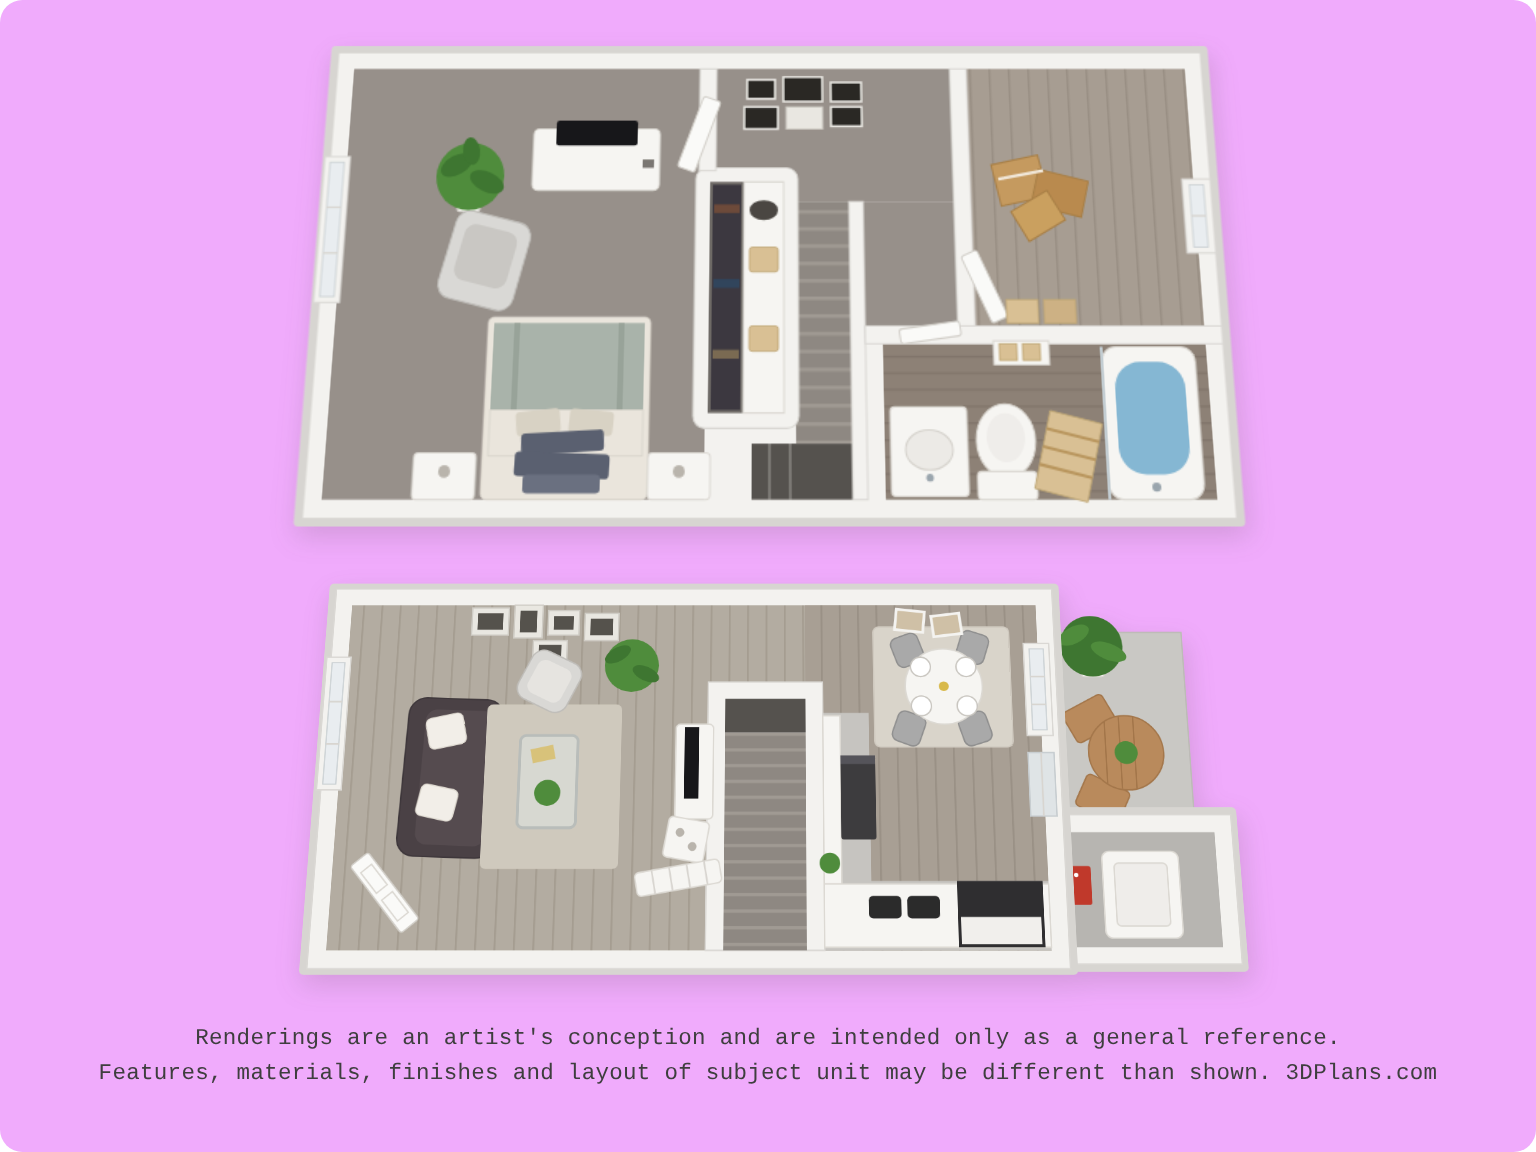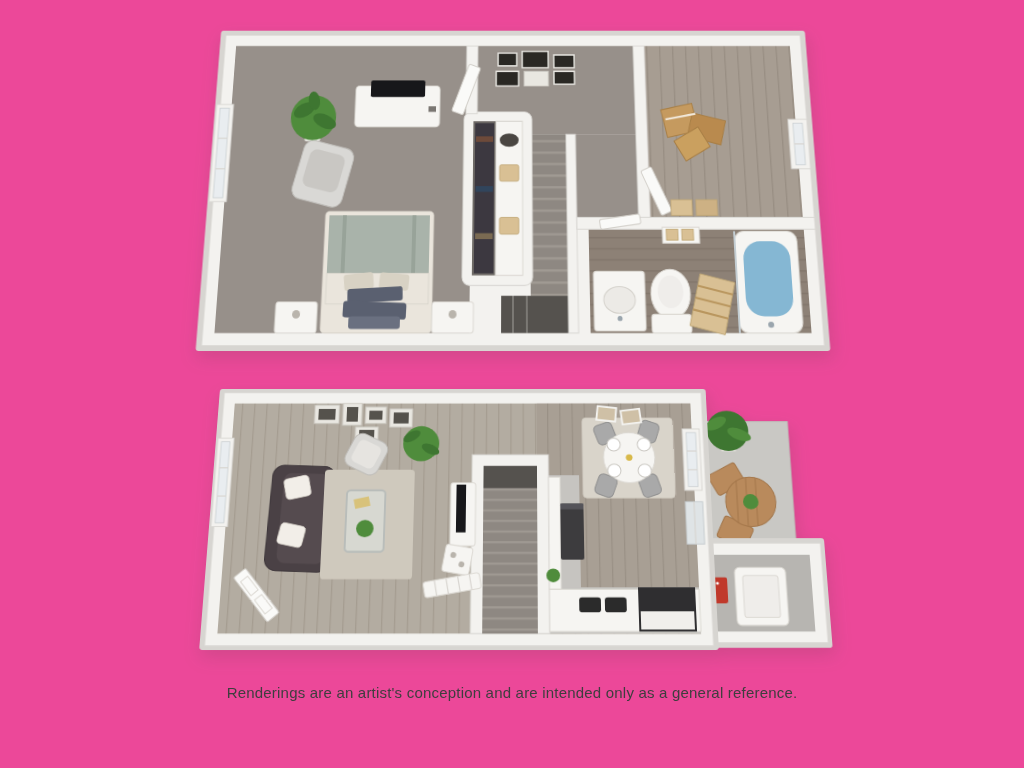--- a/index.html
+++ b/index.html
@@ -1,17 +1,17 @@
 <!DOCTYPE html>
 <html style="--text: #3e3e3e; --rim: #d7d5d1; --wall: #f3f2ef; --wallEdge: #dad8d4; --carpet: #97908a; --stair: #8e8882; --stairEdge: #a09a93; --stairDark: #55524e; --woodRoom2: #a79d92; --woodRoom2Line: #998f84; --woodBath: #8d8176; --woodBathLine: #80746a; --woodLiving: #b3aca1; --woodLivingLine: #a59d91; --woodDining: #a89f94; --woodDiningLine: #9a9186; --concrete: #c9c8c4; --concreteDark: #b7b5b1; --kitchenFloor: #c6c4c0; --closetFloor: #6e6a66; --clothes: #3c3840; --door: #fafaf8; --windowGlass: #e9edf0; --whiteFurn: #f6f5f2; --darkFurn: #3d3c3e; --tv: #17171a; --sofa: #4a4145; --pillow: #f2eee8; --sage: #a9b3aa; --cream: #eae5dc; --slate: #5a6070; --rug: #cfc9bd; --rugLight: #d9d4ca; --glass: #dfe3e2; --water: #85b7d3; --green: #4f8c3c; --greenDark: #3e7631; --bistro: #b98a5c; --cardboard: #c59a5f; --tan: #d9c094; --red: #c0392b; --chairGray: #a9a9a9; --chairLight: #d9d8d5;"><head>
 <meta charset="utf-8">
 <style>
   html,body{margin:0;padding:0;background:#ffffff;}
-  .page{position:relative;width:1024px;height:768px;background:#ec4899;overflow:hidden;
-        font-family:Liberation Sans, sans-serif;}
+  .page{position:relative;width:1024px;height:768px;background:#f0abfc;overflow:hidden;
+        font-family:Liberation Mono, monospace;border-radius:15px;}
   .plan{position:absolute;transform:perspective(700px) rotateX(10deg);transform-origin:50% 100%;}
   .plan svg{display:block;width:100%;height:100%;filter:drop-shadow(2px 7px 9px rgba(70,64,58,.16));}
   .plan-upper{left:195px;top:-4px;width:636px;height:356px;}
   .plan-lower{left:198px;top:364px;width:636px;height:288px;}
   .disclaimer{position:absolute;left:0;right:0;top:681px;text-align:center;
               font-size:15px;line-height:23px;color:var(--text,#3e3e3e);letter-spacing:.2px;}
 
   
   .rim{fill:var(--rim);}
   .wall{fill:var(--wall);stroke:var(--wallEdge);stroke-width:1;}
@@ -383,15 +383,16 @@
       <g transform="rotate(-40 36 200)">
         <rect x="30" y="198" width="15" height="58" rx="2" class="door"></rect>
         <rect x="33" y="206" width="9" height="18" fill="none" stroke="#dcd9d3" stroke-width="1"></rect>
         <rect x="33" y="230" width="9" height="18" fill="none" stroke="#dcd9d3" stroke-width="1"></rect>
       </g>
     </svg>
   </div>
 
   <div class="disclaimer">
     <div>Renderings are an artist's conception and are intended only as a general reference.</div>
+    <div>Features, materials, finishes and layout of subject unit may be different than shown. 3DPlans.com</div>
   </div>
 
 </div>
 
 </body></html>

